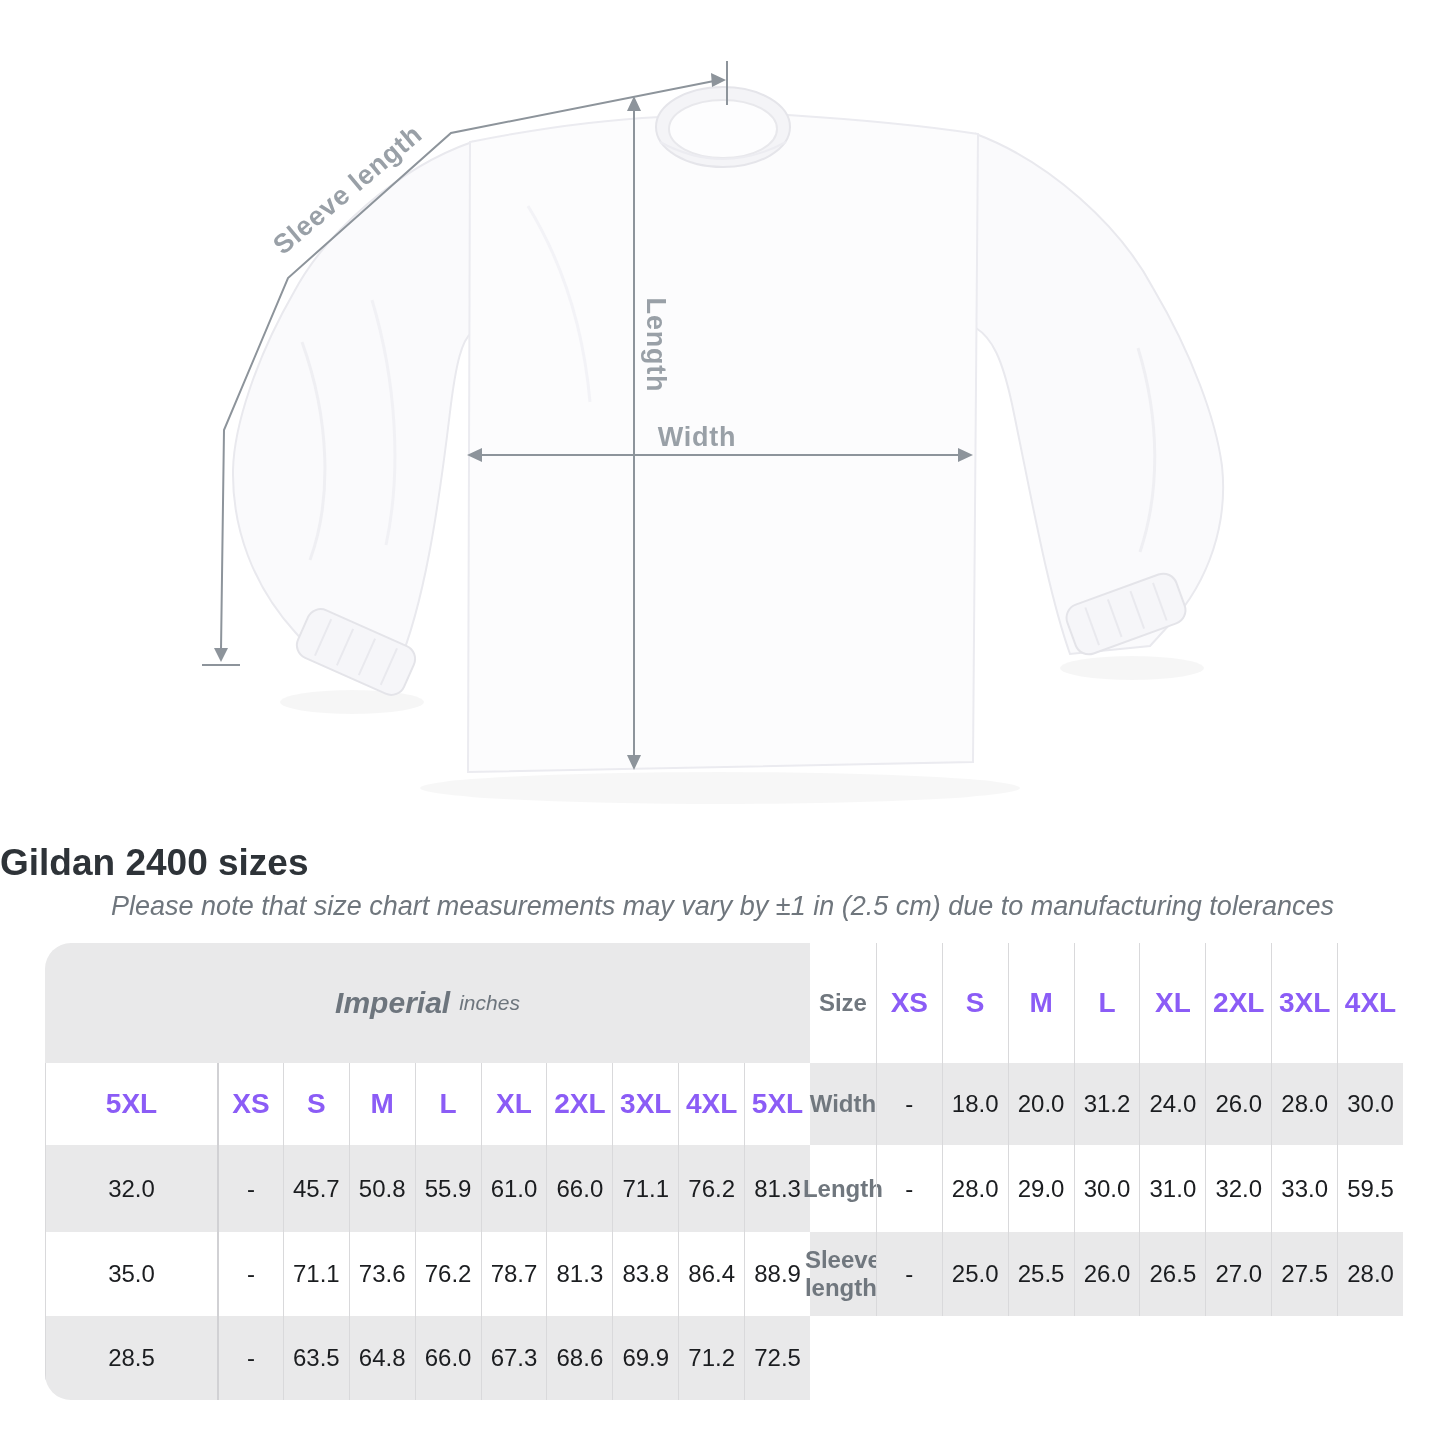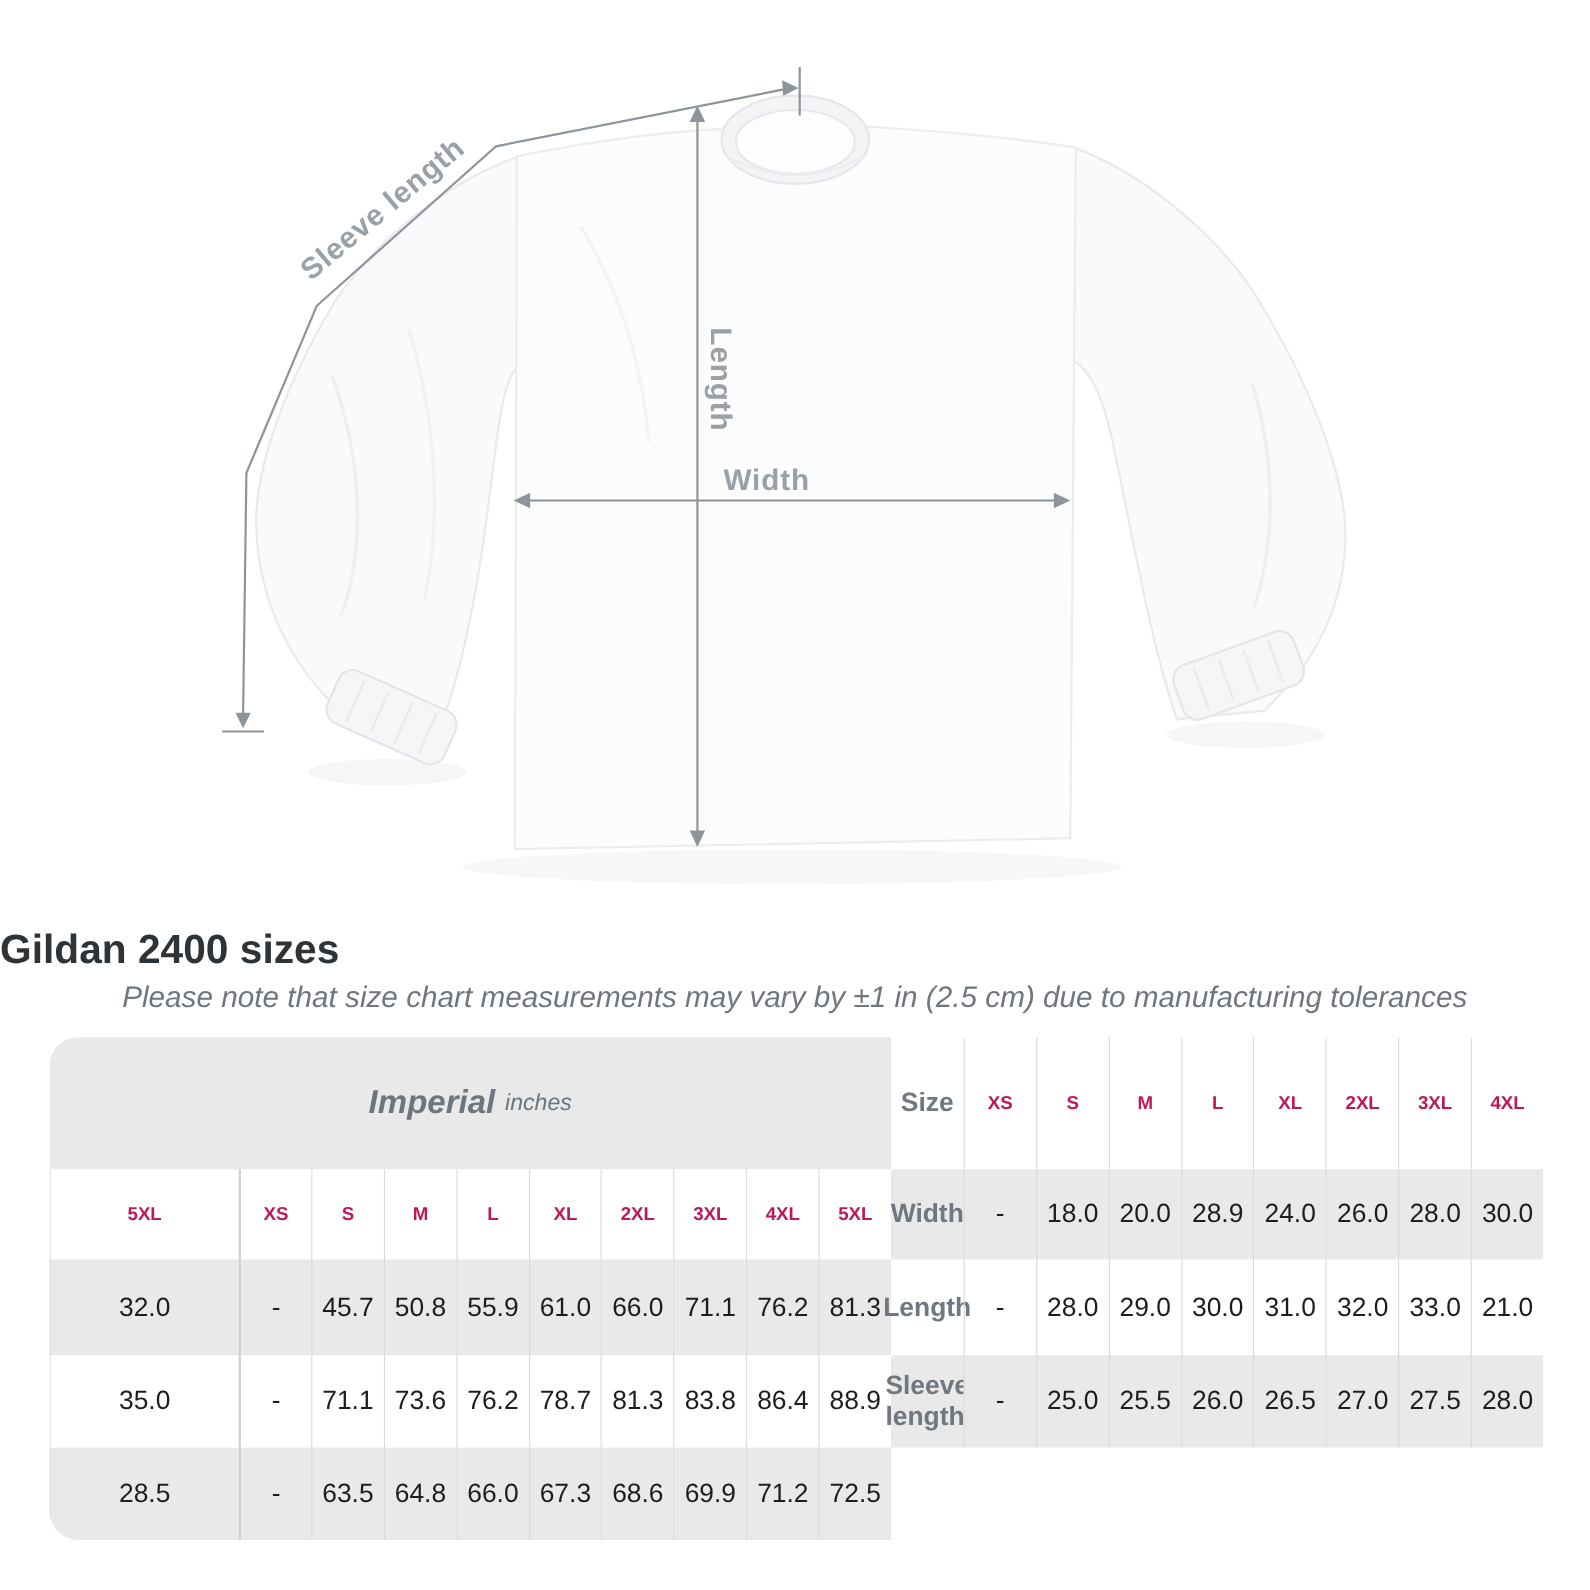--- a/index.html
+++ b/index.html
@@ -32,21 +32,21 @@
     display:grid;grid-template-columns:172px repeat(18,1fr);
     grid-template-rows:120px 82px 87px 84px 84px;
     border-radius:26px;overflow:hidden;background:#fff;
   }
   .cell{display:flex;align-items:center;justify-content:center;min-width:0;}
   .group{grid-row:1;background:#e9e9ea;flex-direction:row;gap:9px;}
   .group-imperial{grid-column:1 / span 10;}
   .group-metric{grid-column:11 / span 9;}
   .group .g-title{font-size:30px;font-weight:bold;font-style:italic;color:#6d757d;}
   .group .g-unit{font-size:21px;font-style:italic;color:#6d757d;}
-  .head{font-size:17px;font-weight:bold;color:#be185d;}
+  .head{font-size:28px;font-weight:bold;color:#8b5cf6;}
   .row-label{font-size:24px;font-weight:bold;color:#70777e;}
   .val{font-size:24px;color:#1b1d20;}
   .g{background:#e9e9ea;}
   .sep{border-left:1px solid #d9d9db;}
   .mstart{border-left:2px solid #d1d1d4;}
 </style>
 </head>
 <body>
 
 <div class="page">
@@ -163,21 +163,21 @@
     <div class="cell head sep">XL</div>
     <div class="cell head sep">2XL</div>
     <div class="cell head sep">3XL</div>
     <div class="cell head sep">4XL</div>
     <div class="cell head sep">5XL</div>
 
     <div class="cell row-label g">Width</div>
     <div class="cell val g sep">-</div>
     <div class="cell val g sep">18.0</div>
     <div class="cell val g sep">20.0</div>
-    <div class="cell val g sep">28.9</div>
+    <div class="cell val g sep">31.2</div>
     <div class="cell val g sep">24.0</div>
     <div class="cell val g sep">26.0</div>
     <div class="cell val g sep">28.0</div>
     <div class="cell val g sep">30.0</div>
     <div class="cell val g sep">32.0</div>
     <div class="cell val g mstart">-</div>
     <div class="cell val g sep">45.7</div>
     <div class="cell val g sep">50.8</div>
     <div class="cell val g sep">55.9</div>
     <div class="cell val g sep">61.0</div>
@@ -187,21 +187,21 @@
     <div class="cell val g sep">81.3</div>
 
     <div class="cell row-label">Length</div>
     <div class="cell val sep">-</div>
     <div class="cell val sep">28.0</div>
     <div class="cell val sep">29.0</div>
     <div class="cell val sep">30.0</div>
     <div class="cell val sep">31.0</div>
     <div class="cell val sep">32.0</div>
     <div class="cell val sep">33.0</div>
-    <div class="cell val sep">21.0</div>
+    <div class="cell val sep">59.5</div>
     <div class="cell val sep">35.0</div>
     <div class="cell val mstart">-</div>
     <div class="cell val sep">71.1</div>
     <div class="cell val sep">73.6</div>
     <div class="cell val sep">76.2</div>
     <div class="cell val sep">78.7</div>
     <div class="cell val sep">81.3</div>
     <div class="cell val sep">83.8</div>
     <div class="cell val sep">86.4</div>
     <div class="cell val sep">88.9</div>

